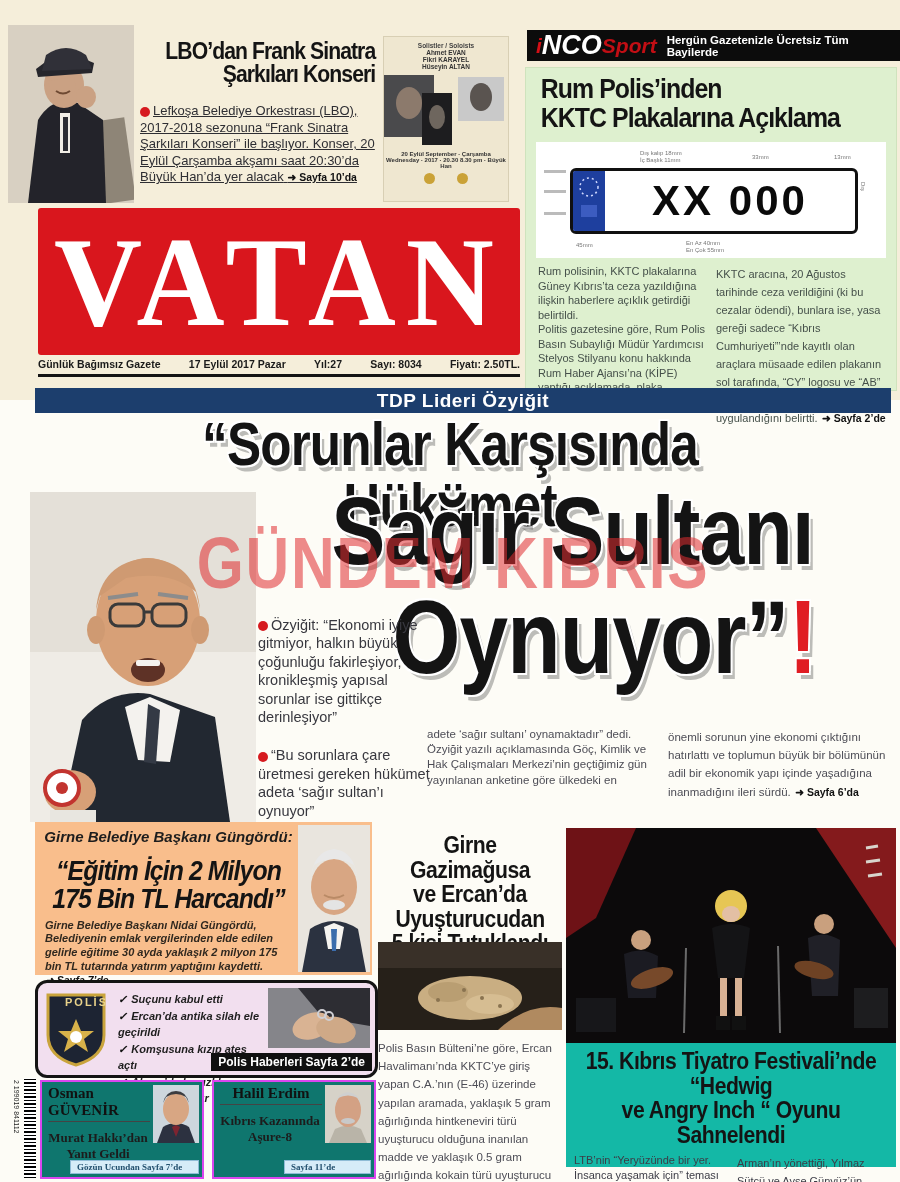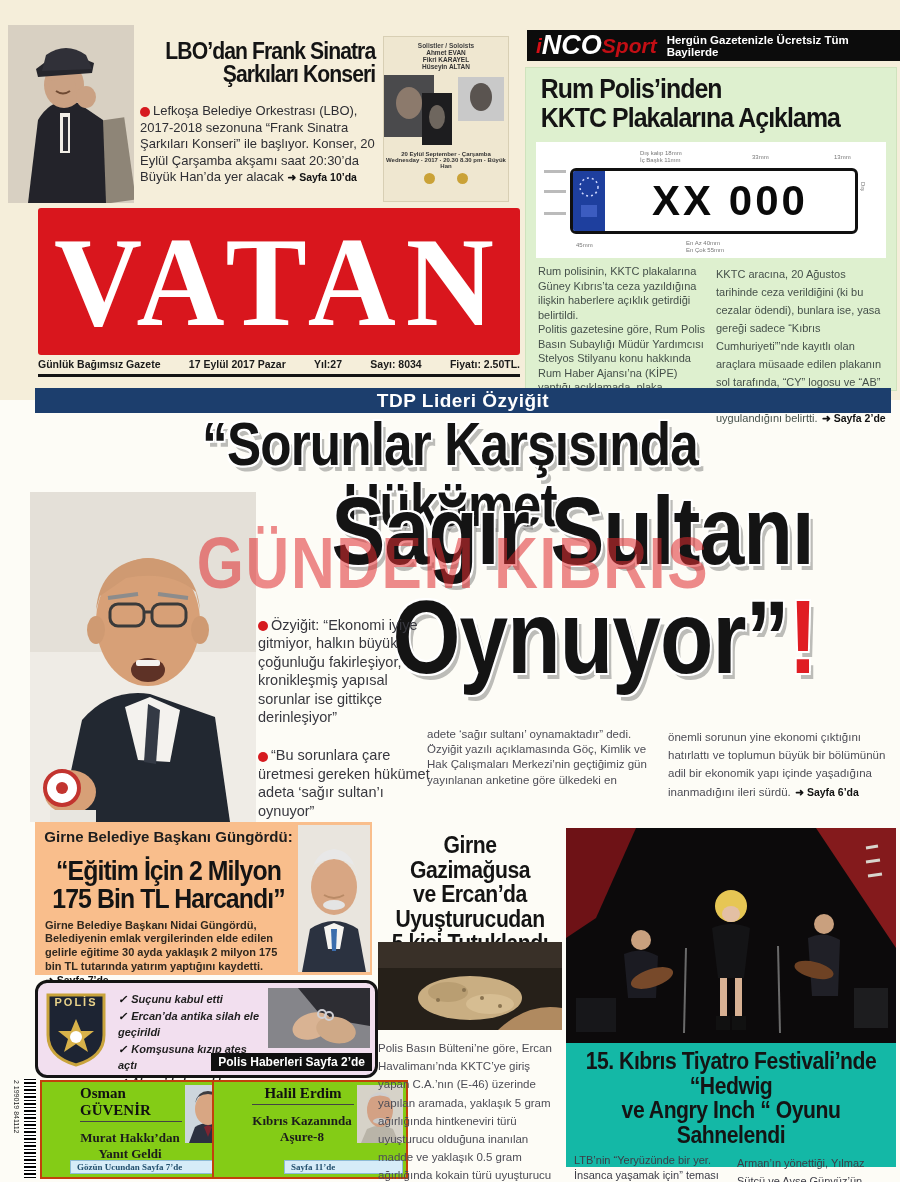--- a/index.html
+++ b/index.html
@@ -29,21 +29,21 @@
   
   .greenbox{background:#def0cf;border:1px solid #cfe3bd;}
   .platepanel{background:#fff;}
   .plate{position:absolute;background:#fff;border:3px solid #101010;border-radius:6px;}
   .plateband{position:absolute;left:0;top:0;bottom:0;width:32px;background:#1e3f9e;
              border-radius:2px 0 0 2px;}
   .platetxt{position:absolute;left:32px;right:0;top:0;bottom:0;display:flex;align-items:center;
             justify-content:center;font-weight:900;font-size:42px;color:#0a0a0a;letter-spacing:3px;}
   .dim{position:absolute;font-size:6px;color:#777;line-height:1.15;white-space:pre-line;}
   
-  .colbox{background:#84cc16;border:2px solid #c2410c;padding-left:32px;}
+  .colbox{background:#0f766e;border:2px solid #d946ef;}
   .colname{font-family:"Liberation Serif",serif;font-weight:bold;font-size:15px;color:#111;}
   .coltitle{font-family:"Liberation Serif",serif;font-weight:bold;font-size:13px;color:#1c1c1c;
             text-align:center;line-height:1.2;}
   .colfoot{position:absolute;right:3px;bottom:3px;background:#d6ecf8;border:1px solid #8fbcd6;
            font-family:"Liberation Serif",serif;font-weight:bold;font-size:9px;color:#23506e;
            padding:1px 6px;}
   .sportbar{background:#0c0c0c;display:flex;align-items:center;padding:0 9px;}
   .sportbar .l1{color:#d40f16;font-style:italic;font-weight:900;font-size:21px;}
   .sportbar .l2{color:#fff;font-style:italic;font-weight:900;font-size:27px;}
   .sportbar .l3{color:#c20e14;font-style:italic;font-weight:900;font-size:21px;}
@@ -78,21 +78,21 @@
       <path d="M40 56 Q42 66 50 70 Q60 74 68 64 L66 52 Z" fill="#caa183"></path>
       <path d="M48 66 Q55 71 62 66" stroke="#6e4a33" stroke-width="2" fill="none"></path>
       <path d="M28 44 Q52 22 86 38 L84 48 L30 52 Z" fill="#26262c"></path>
       <path d="M38 30 Q58 16 78 30 L84 44 L34 46 Z" fill="#303038"></path>
       <ellipse cx="78" cy="72" rx="10" ry="11" fill="#caa183"></ellipse>
     </svg>
   </div>
   <div class="abs hl" style="left:118px;top:40px;width:268px;text-align:right;font-size:23px;line-height:1.02;">
     <span class="cond9">LBO’dan Frank Sinatra Şarkıları Konseri</span>
   </div>
-  <div class="abs" style="left:140px;top:103px;width:246px;font-size:13px;line-height:1.27;color:#2e2e33;font-weight:500;">
+  <div class="abs" style="left:140px;top:103px;width:246px;font-size:13px;line-height:1.27;color:#2e2e33;font-weight:500;text-decoration:underline;">
     <span class="reddot"></span><span>Lefkoşa Belediye Orkestrası (LBO), 2017-2018 sezonuna “Frank Sinatra Şarkıları Konseri” ile başlıyor. Konser, 20 Eylül Çarşamba akşamı saat 20:30’da Büyük Han’da yer alacak</span>
     <b class="pageref">➜ Sayfa 10’da</b>
   </div>
 
   <div class="abs" style="left:383px;top:36px;width:124px;height:164px;background:#efe7d0;border:1px solid #d8cfb4;">
     <div style="text-align:center;font-size:6.5px;font-weight:bold;color:#444;margin-top:5px;">Solistler / Soloists</div>
     <div style="text-align:center;font-size:6.5px;font-weight:bold;color:#333;">Ahmet EVAN</div>
     <div style="text-align:center;font-size:6.5px;font-weight:bold;color:#333;">Fikri KARAYEL</div>
     <div style="text-align:center;font-size:6.5px;font-weight:bold;color:#333;">Hüseyin ALTAN</div>
     <svg width="122" height="72" viewBox="0 0 122 72" style="margin-top:3px;">
@@ -215,21 +215,21 @@
   </div>
 
   <div class="abs" style="left:427px;top:727px;width:468px;display:flex;gap:14px;">
     <div class="bodytxt" style="flex:1;">adete ‘sağır sultanı’ oynamaktadır” dedi. Özyiğit yazılı açıklamasında Göç, Kimlik ve Hak Çalışmaları Merkezi’nin geçtiğimiz gün yayınlanan anketine göre ülkedeki en</div>
     <div style="flex:1;">
       <span class="bodytxt">önemli sorunun yine ekonomi çıktığını hatırlattı ve toplumun büyük bir bölümünün adil bir ekonomik yapı içinde yaşadığına inanmadığını ileri sürdü.</span>
       <b class="pageref">➜ Sayfa 6’da</b>
     </div>
   </div>
 
-  <div class="abs orangebox" style="left:35px;top:822px;width:337px;height:153px;">
+  <div class="abs orangebox" style="left:35px;top:822px;width:337px;height:153px;font-style:italic;">
     <div style="text-align:center;font-size:15px;font-weight:bold;color:#1d1d1d;margin-top:6px;margin-right:70px;">Girne Belediye Başkanı Güngördü:</div>
     <div class="hl" style="text-align:center;font-size:27px;line-height:1.05;margin-right:70px;margin-top:12px;">
       <span class="cond9">“Eğitim İçin 2 Milyon</span>
       <span class="cond9">175 Bin TL Harcandı”</span>
     </div>
     <div style="margin:5px 78px 0 10px;font-size:11px;font-weight:600;line-height:1.25;color:#30281f;">
       <span>Girne Belediye Başkanı Nidai Güngördü, Belediyenin emlak vergilerinden elde edilen gelirle eğitime 30 ayda yaklaşık 2 milyon 175 bin TL tutarında yatırım yaptığını kaydetti.</span>
       <b class="pageref">➜ Sayfa 7’de</b>
     </div>
     <div class="abs" style="right:2px;top:3px;width:72px;height:147px;">
@@ -246,21 +246,21 @@
     </div>
   </div>
 
   <div class="abs polisbox" style="left:35px;top:980px;width:337px;height:92px;">
     <div class="abs" style="left:6px;top:6px;width:64px;height:78px;">
       <svg width="64" height="78" viewBox="0 0 64 78">
         <path d="M4 6 H60 V46 Q60 68 32 76 Q4 68 4 46 Z" fill="#1d2433" stroke="#c9a43c" stroke-width="3"></path>
         <polygon points="32,30 37,42 50,42 40,50 44,63 32,55 20,63 24,50 14,42 27,42" fill="#d8b24a"></polygon>
         <circle cx="32" cy="48" r="6" fill="#fff"></circle>
       </svg>
-      <div style="position:absolute;left:0;top:7px;width:64px;text-align:center;font-size:11px;font-weight:bold;color:#e8d28a;letter-spacing:2px;">POLİS</div>
+      <div style="position:absolute;left:0;top:7px;width:64px;text-align:right;font-size:11px;font-weight:bold;color:#e8d28a;letter-spacing:2px;">POLİS</div>
     </div>
     <div class="abs polislist" style="left:80px;top:8px;width:150px;">
       <div><span class="check">✓</span><span>Suçunu kabul etti</span></div>
       <div><span class="check">✓</span><span>Ercan’da antika silah ele geçirildi</span></div>
       <div><span class="check">✓</span><span>Komşusuna kızıp ateş açtı</span></div>
       <div><span class="check">✓</span><span>Akçay’da hırsızlık</span></div>
       <div><span class="check">✓</span><span>Girne’de huzur operasyonu</span></div>
     </div>
     <div class="abs" style="right:5px;top:5px;width:102px;height:60px;">
       <svg width="102" height="60" viewBox="0 0 102 60">

